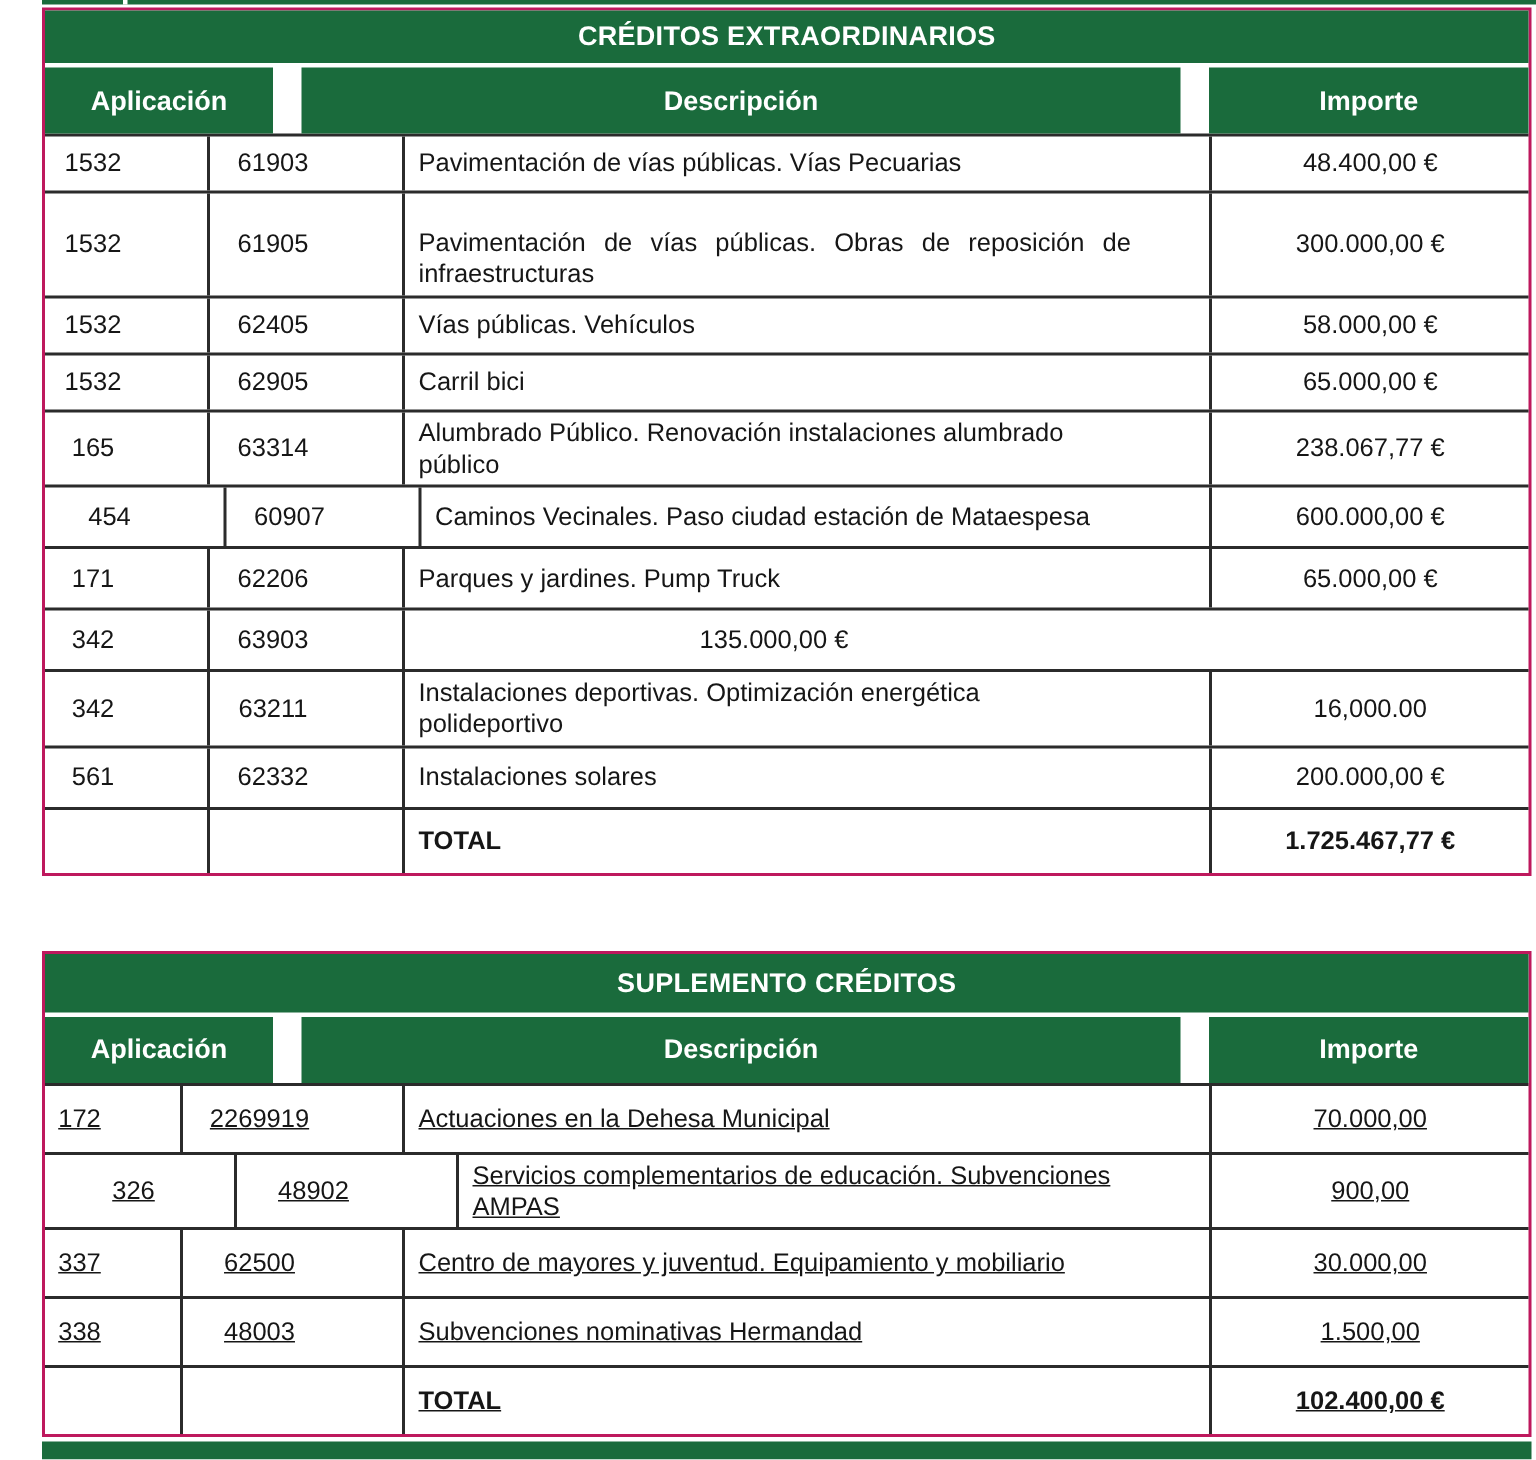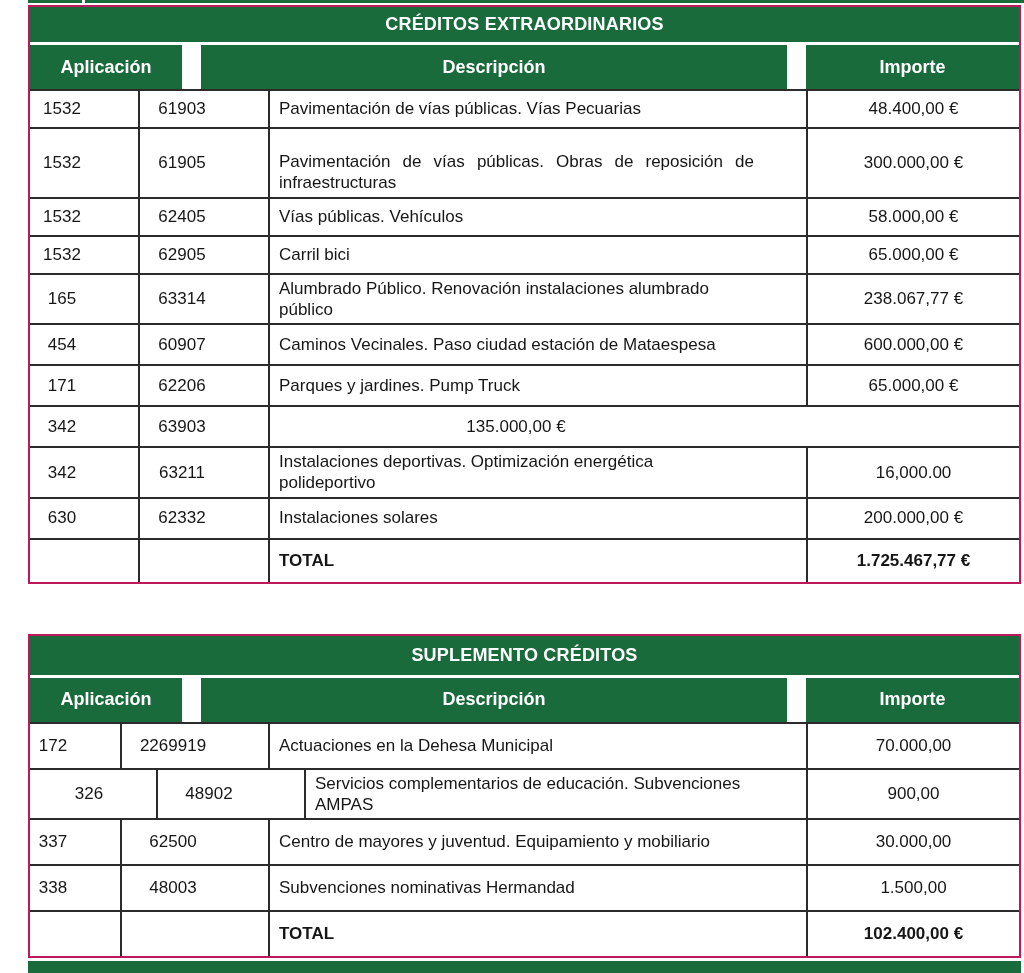--- a/index.html
+++ b/index.html
@@ -20,21 +20,21 @@
   }
   .t2 .title-bar{height:39px;line-height:39px;}
   .head-row{display:grid;grid-template-columns:152px 1fr 213px;column-gap:19px;background:#ffffff;}
   .hc{
     background:#1A6B3C;color:#ffffff;font-weight:bold;font-size:18px;
     display:flex;align-items:center;justify-content:center;height:44px;
   }
   .body{border-top:2px solid #2b2b2b;}
   .r{display:grid;gap:44px;}
   .t1 .r{grid-template-columns:64px 86px 1fr 213px;}
-  .t2 .r{grid-template-columns:46px 104px 1fr 213px;}
+  .t2 .r{grid-template-columns:46px 104px 1fr 213px;text-decoration:underline;}
   .r + .r{border-top:2px solid #2b2b2b;}
   .c{
     display:flex;align-items:center;justify-content:center;
     font-size:17px;padding:3px 4px;line-height:1.25;
   }
   .c + .c{border-left:2px solid #2b2b2b;}
   .cd{justify-content:flex-start;text-align:left;padding-left:9px;padding-right:8px;}
   .cd.just{
     display:block;white-space:pre-line;text-align:justify;text-align-last:justify;
     padding-top:22px;
@@ -84,21 +84,21 @@
           <div class="c c2">62905</div>
           <div class="c cd">Carril bici</div>
           <div class="c ci">65.000,00 €</div>
         </div>
         <div class="r" style="min-height: 39px;">
           <div class="c c1">165</div>
           <div class="c c2">63314</div>
           <div class="c cd">Alumbrado Público. Renovación instalaciones alumbrado público</div>
           <div class="c ci">238.067,77 €</div>
         </div>
-        <div class="r" style="min-height: 39px;">
+        <div class="r" style="min-height: 39px; padding-left: 11px;">
           <div class="c c1">454</div>
           <div class="c c2">60907</div>
           <div class="c cd">Caminos Vecinales. Paso ciudad estación de Mataespesa</div>
           <div class="c ci">600.000,00 €</div>
         </div>
         <div class="r" style="min-height: 39px;">
           <div class="c c1">171</div>
           <div class="c c2">62206</div>
           <div class="c cd">Parques y jardines. Pump Truck</div>
           <div class="c ci">65.000,00 €</div>
@@ -108,21 +108,21 @@
           <div class="c c2">63903</div>
           <div class="c ci">135.000,00 €</div>
         </div>
         <div class="r" style="min-height: 39px;">
           <div class="c c1">342</div>
           <div class="c c2">63211</div>
           <div class="c cd">Instalaciones deportivas. Optimización energética polideportivo</div>
           <div class="c ci">16,000.00</div>
         </div>
         <div class="r" style="min-height: 39px;">
-          <div class="c c1">630</div>
+          <div class="c c1">561</div>
           <div class="c c2">62332</div>
           <div class="c cd">Instalaciones solares</div>
           <div class="c ci">200.000,00 €</div>
         </div>
         <div class="r total" style="min-height: 42px;">
           <div class="c c1"></div>
           <div class="c c2"></div>
           <div class="c cd">TOTAL</div>
           <div class="c ci">1.725.467,77 €</div>
         </div>

